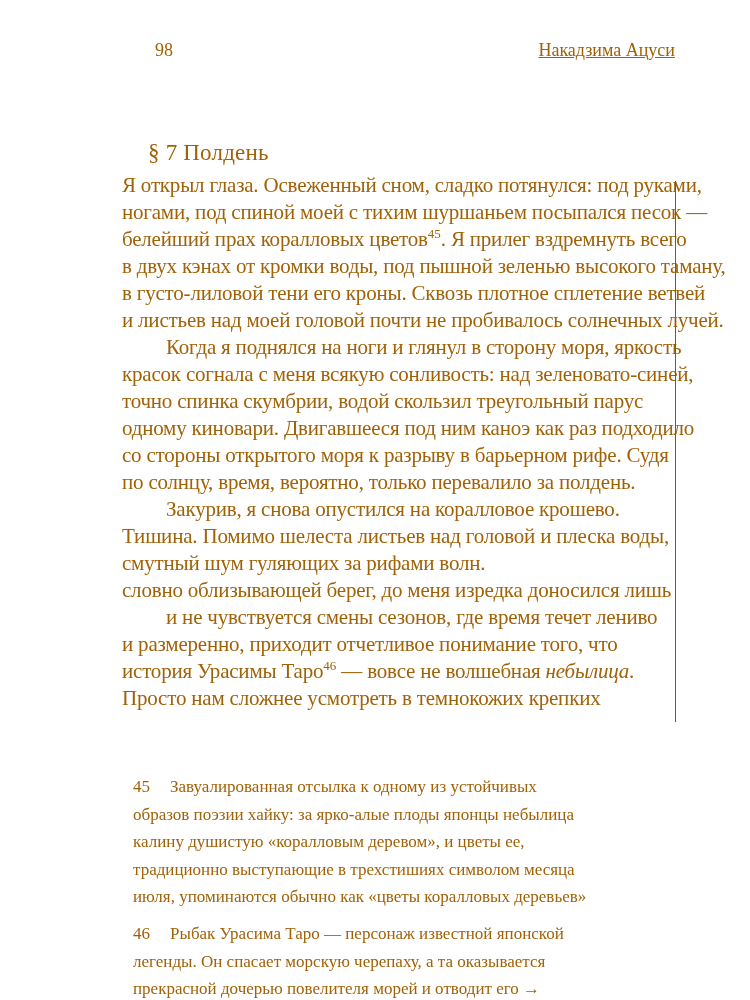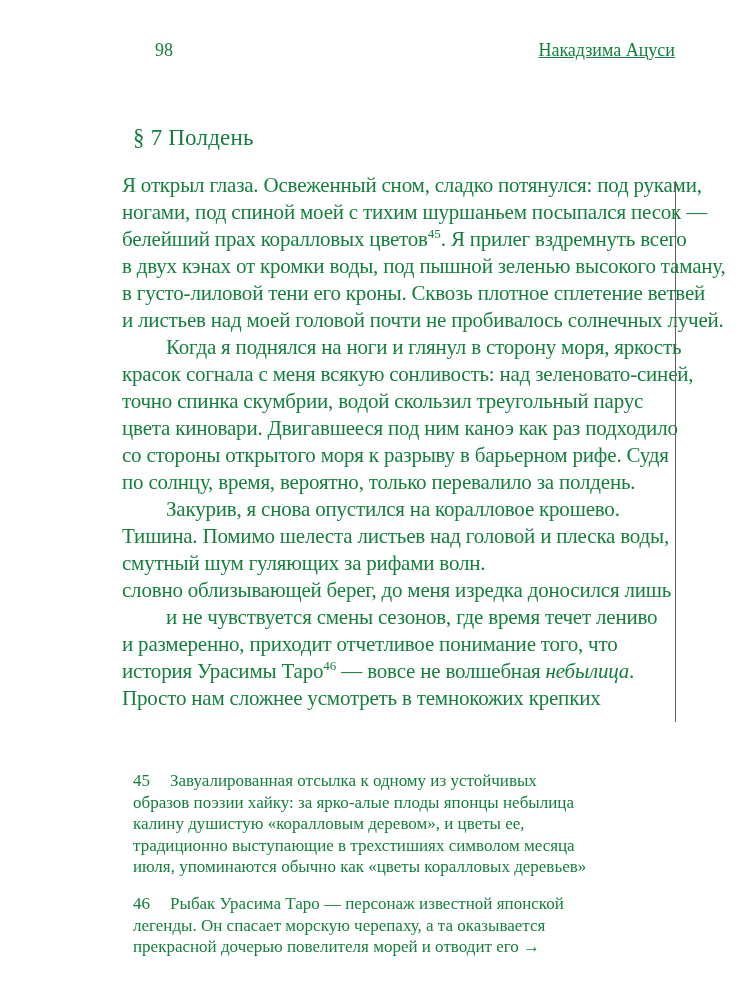--- a/index.html
+++ b/index.html
@@ -5,40 +5,40 @@
   html, body {
     margin: 0;
     padding: 0;
     background: #ffffff;
   }
   .page {
     position: relative;
     width: 750px;
     height: 1000px;
     background: #ffffff;
-    color: #15803d;
+    color: #a16207;
     font-family: "Liberation Serif", "DejaVu Serif", serif;
     overflow: hidden;
   }
   .page-header {
     position: absolute;
     top: 40px;
     left: 155px;
     right: 75px;
     height: 22px;
     font-size: 18px;
     line-height: 20px;
   }
   .folio { position: absolute; left: 0; top: 0; }
   .running-head { position: absolute; right: 0; top: 0; text-decoration: underline; }
   .section-heading {
     position: absolute;
     left: 133px;
     top: 124px;
-    margin: 0;
+    margin: 15px;
     font-size: 23px;
     font-weight: normal;
     line-height: 28px;
     letter-spacing: 0.2px;
   }
   .body-text {
     position: absolute;
     left: 74px;
     top: 172px;
     width: 600px;
@@ -66,21 +66,21 @@
   }
   .footnotes {
     position: absolute;
     left: 133px;
     top: 770px;
     width: 495px;
     font-size: 17px;
     line-height: 21.6px;
   }
   .footnote { margin: 0 0 15px 0; }
-  .fn-line { white-space: nowrap; }
+  .fn-line { white-space: nowrap; margin-top: 6px; }
   .fn-num {
     display: inline-block;
     width: 37px;
   }
 </style>
 </head>
 <body>
 
 <div class="page">
 
@@ -99,21 +99,21 @@
       <div class="line"><span>белейший прах коралловых цветов</span><sup class="fnref">45</sup><span>. Я прилег вздремнуть всего</span></div>
       <div class="line">в двух кэнах от кромки воды, под пышной зеленью высокого таману,</div>
       <div class="line">в густо-лиловой тени его кроны. Сквозь плотное сплетение ветвей</div>
       <div class="line">и листьев над моей головой почти не пробивалось солнечных лучей.</div>
     </div>
 
     <div class="para indent">
       <div class="line">Когда я поднялся на ноги и глянул в сторону моря, яркость</div>
       <div class="line">красок согнала с меня всякую сонливость: над зеленовато-синей,</div>
       <div class="line">точно спинка скумбрии, водой скользил треугольный парус</div>
-      <div class="line">цвета киновари. Двигавшееся под ним каноэ как раз подходило</div>
+      <div class="line">одному киновари. Двигавшееся под ним каноэ как раз подходило</div>
       <div class="line">со стороны открытого моря к разрыву в барьерном рифе. Судя</div>
       <div class="line">по солнцу, время, вероятно, только перевалило за полдень.</div>
     </div>
 
     <div class="para indent">
       <div class="line">Закурив, я снова опустился на коралловое крошево.</div>
       <div class="line">Тишина. Помимо шелеста листьев над головой и плеска воды,</div>
       <div class="line">смутный шум гуляющих за рифами волн.</div>
       <div class="line">словно облизывающей берег, до меня изредка доносился лишь</div>
     </div>

